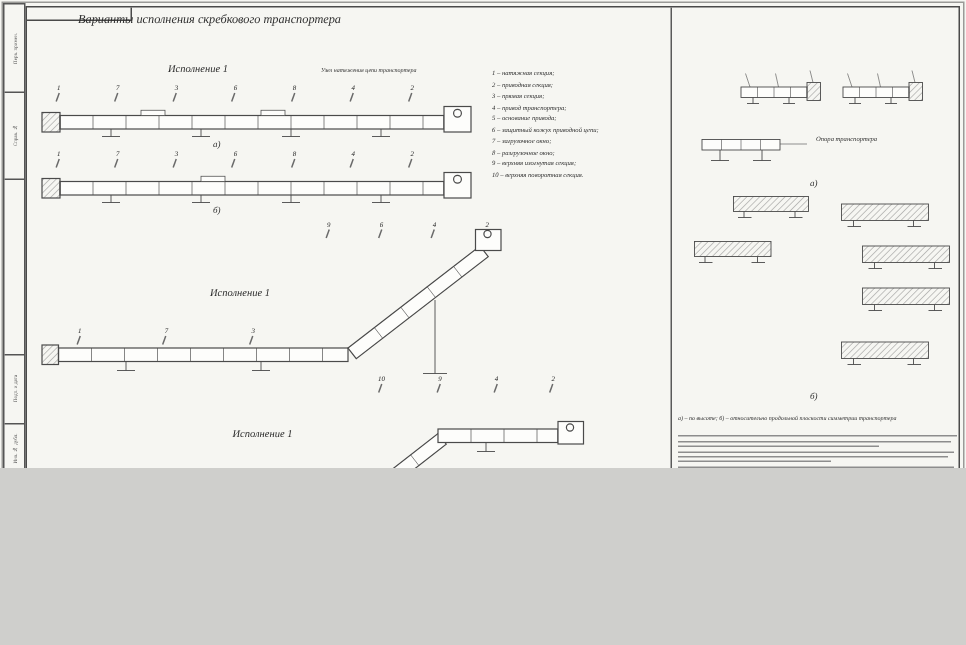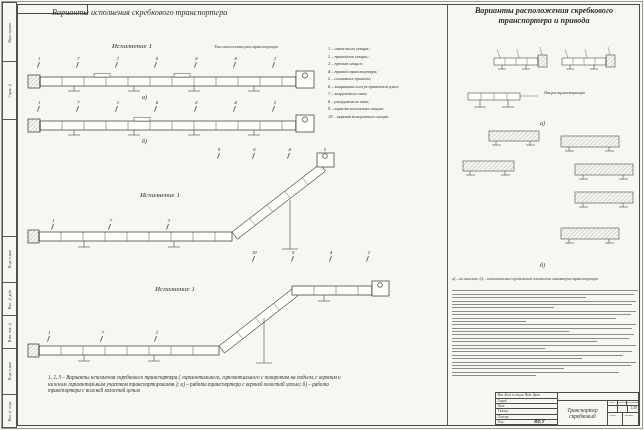--- a/index.html
+++ b/index.html
@@ -1,18 +1,18 @@
 <!DOCTYPE html>
 <html><head>
 <meta charset="utf-8">
 <style>
   *{margin:0;padding:0;box-sizing:border-box}
   html,body{background:#cfcfcc}
   body{font-family:"Liberation Serif",serif;color:#2e2e2e}
-  #page{position:relative;width:644px;height:430px;background:#f6f6f2;overflow:hidden}
+  #page{position:relative;width:644px;height:312px;background:#f6f6f2;overflow:hidden}
   .abs{position:absolute}
   .it{font-style:italic}
   .bi{font-style:italic;font-weight:bold}
   .ctr{text-align:center}
   .t8{font-size:8.2px}
   .t7{font-size:7px}
   .t6{font-size:6px}
   .t5{font-size:5.2px}
   .t45{font-size:4.4px}
   .t4{font-size:4px}
@@ -278,21 +278,20 @@
       <rect x="268" y="30" width="80" height="9" fill="#fdfdfb"></rect>
       <path stroke-width="0.45" d="M290 30v9M312 30v9M334 30v9"></path>
       <rect x="348" y="25" width="17" height="15" fill="#fdfdfb"></rect>
       <circle cx="356" cy="29" r="2.4"></circle>
       <path stroke-width="0.6" d="M240 62v45M232 107h16M60 99v6M54 105h12M130 99v6M124 105h12M300 39v6M294 45h12"></path>
     </g>
   </svg>
 
   <div class="abs it t5" style="left:48px;top:374px;width:296px;line-height:6.6px">1, 2, 3 – Варианты исполнения скребкового транспортера ( горизонтального, горизонтального с поворотом на подъем, с верхним и нижним горизонтальным участком транспортирования );  а) – работа транспортера с верхней холостой цепью;  б) – работа транспортера с нижней холостой цепью</div>
 
-  <div class="abs bi t8 ctr" style="left:452px;top:6px;width:184px;line-height:10px">Варианты расположения скребкового транспортера и привода</div>
 
   <svg class="abs" style="left:492px;top:44px" width="58" height="32" viewBox="0 0 58 32">
     <g stroke="#4a4a4a" stroke-width="0.6" fill="none">
       <rect x="2" y="14" width="44" height="7" fill="#fdfdfb"></rect>
       <path stroke-width="0.4" d="M13 14v7M24 14v7M35 14v7"></path>
       <rect x="46" y="11" width="9" height="12" fill="url(#hatch)"></rect>
       <path d="M10 21v4M6 25h8M34 21v4M30 25h8"></path>
       <path stroke-width="0.4" d="M8 14L5 5M27 14l-2-9M50 11l-2-8"></path>
     </g>
   </svg>

